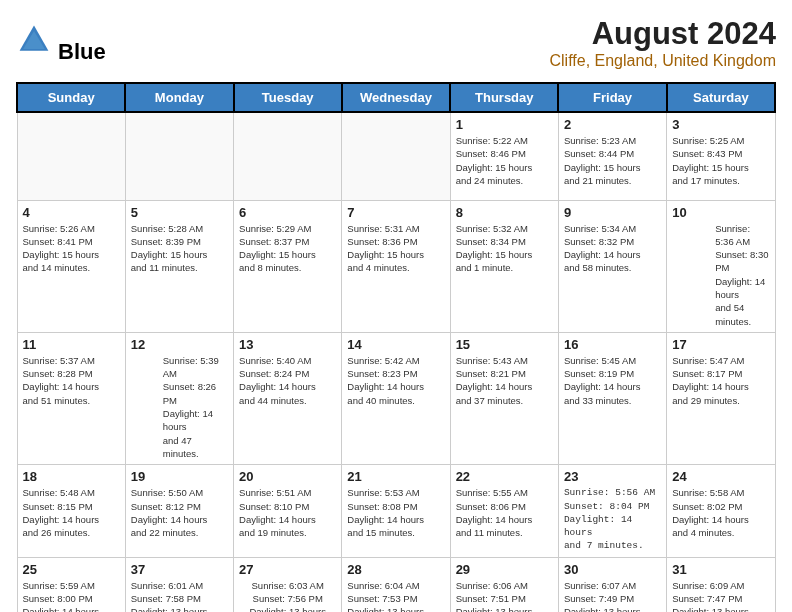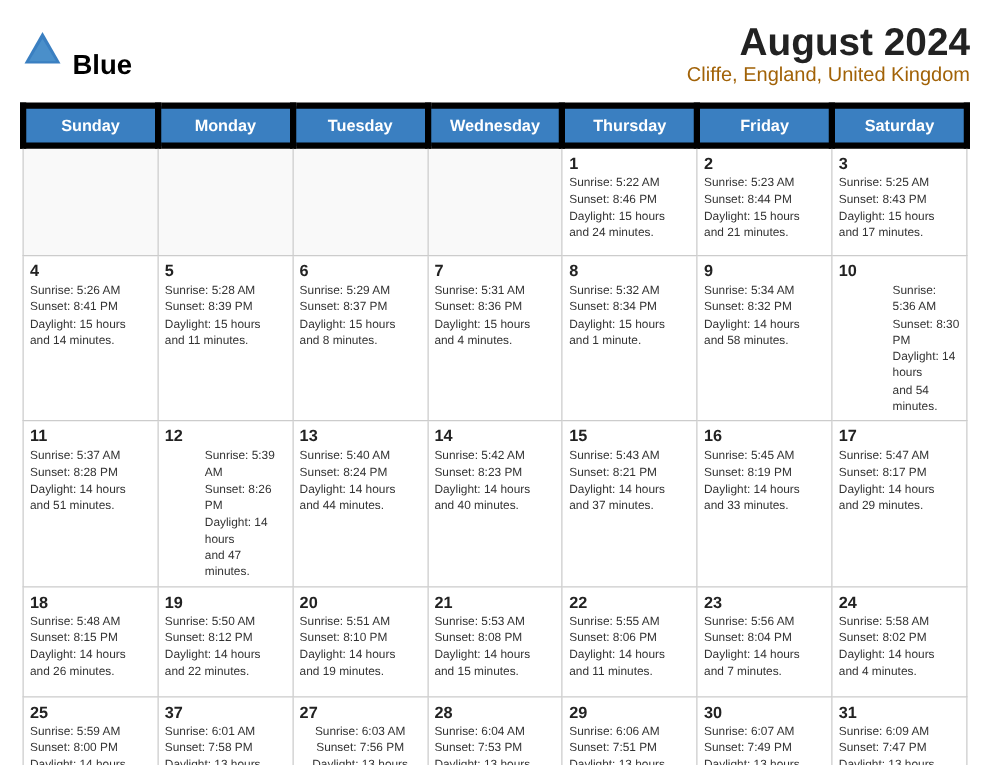--- a/index.html
+++ b/index.html
@@ -49,21 +49,21 @@
       border-collapse: collapse;
       font-size: 10.5px;
     }
     thead tr th {
       background-color: #3a7fc1;
       color: #fff;
       text-align: center;
       padding: 6px 4px;
       font-size: 13px;
       font-weight: bold;
-      border: 5px solid #000000;
+      border: 2px solid #000000;
     }
     tbody tr td {
       border: 1px solid #ccc;
       vertical-align: top;
       padding: 4px 5px;
       width: calc(100% / 7);
       min-height: 80px;
       height: 88px;
       background: #fff;
     }
@@ -282,21 +282,21 @@
         </td>
         <td>
           <span class="day-number">22</span>
           <div class="day-info" style="white-space: pre-line;">Sunrise: 5:55 AM
 Sunset: 8:06 PM
 Daylight: 14 hours
 and 11 minutes.</div>
         </td>
         <td>
           <span class="day-number">23</span>
-          <div class="day-info" style="white-space: pre-line;">Sunrise: 5:56 AM
+          <div class="day-info" style="white-space: pre-line; font-family: Liberation Mono, monospace;">Sunrise: 5:56 AM
 Sunset: 8:04 PM
 Daylight: 14 hours
 and 7 minutes.</div>
         </td>
         <td>
           <span class="day-number">24</span>
           <div class="day-info" style="white-space: pre-line;">Sunrise: 5:58 AM
 Sunset: 8:02 PM
 Daylight: 14 hours
 and 4 minutes.</div>

